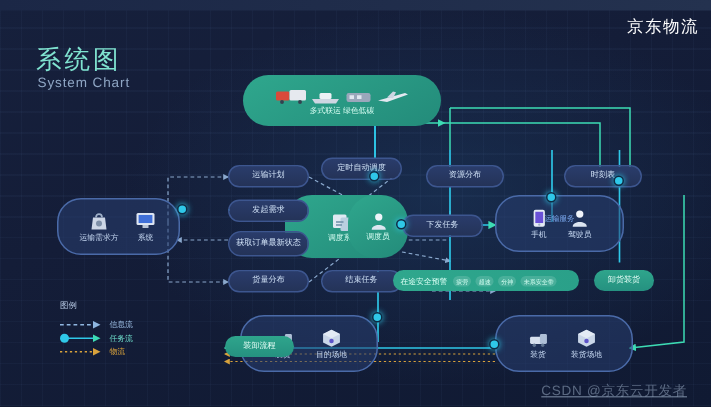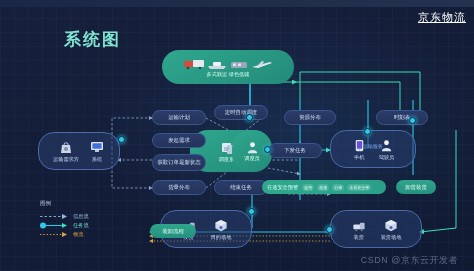--- a/index.html
+++ b/index.html
@@ -13,26 +13,26 @@
   .grid{position:absolute;inset:0;
         background-image:
           repeating-linear-gradient(0deg, rgba(120,160,220,.045) 0 1px, transparent 1px 14px),
           repeating-linear-gradient(90deg, rgba(120,160,220,.045) 0 1px, transparent 1px 14px);
         pointer-events:none;}
   .topbar{position:absolute;left:0;top:0;width:474px;height:7px;
           background:linear-gradient(90deg,#1b2746,#24324f);}
   svg.wires{position:absolute;left:0;top:0;width:474px;height:271px;}
 
   .ttl{position:absolute;left:24px;top:28px;color:#7fe3d0;font-size:17px;
-       font-weight:bold;letter-spacing:2px;margin-left:40px;}
+       font-weight:normal;letter-spacing:2px;}
   .sub{position:absolute;left:25px;top:50px;color:#8fa6c4;font-size:9px;letter-spacing:.6px;}
 
   .logo{position:absolute;right:8px;top:10px;display:flex;align-items:center;gap:5px;}
   .logo .jdl{color:#fff;font-size:16px;font-weight:bold;font-style:italic;letter-spacing:-.5px;}
-  .logo .cn{color:#fff;font-size:11px;letter-spacing:1px;text-decoration:underline;}
+  .logo .cn{color:#fff;font-size:11px;letter-spacing:1px;}
 
   .node{position:absolute;box-sizing:border-box;display:flex;align-items:center;
         justify-content:center;text-align:center;line-height:1.15;}
   .pill{background:linear-gradient(180deg,#2a3c6b,#243358);
         border:1px solid #3d5punk;border:1px solid #3d568f;border-radius:11px;
         color:#cfe0f5;font-size:5.4px;padding:2px 3px;}
   .gpill{background:linear-gradient(180deg,#2fa58c,#259180);border-radius:11px;
          color:#e8fff8;font-size:5.4px;padding:2px 3px;border:none;}
   .group{background:rgba(40,62,112,.55);border:1px solid #4a6aa8;border-radius:16px;}
   .ggroup{background:linear-gradient(150deg,#2fa78d,#238b7a);border-radius:18px;border:none;}
@@ -44,30 +44,31 @@
 
   .dot{position:absolute;width:7px;height:7px;border-radius:50%;
        background:#2fc8e8;box-shadow:0 0 4px #2fc8e8;border:1.4px solid #0f2b44;box-sizing:border-box;}
 
   .legend{position:absolute;left:40px;top:200px;}
   .legend .lt{color:#b9cbe6;font-size:5.6px;margin-bottom:4px;}
   .lrow{display:flex;align-items:center;gap:3px;height:9px;}
   .lrow span.lb{font-size:5.2px;}
 
   .wm{position:absolute;right:16px;bottom:4px;color:rgba(180,200,225,.45);
-      font-size:9px;letter-spacing:.5px;}
+      font-size:9px;letter-spacing:.5px;text-decoration:underline;}
 </style>
 </head>
 <body>
 
 <div id="stage">
   <div class="grid"></div>
   <div class="topbar"></div>
 
   <div class="ttl">系统图</div>
+  <div class="sub">System Chart</div>
 
   <div class="logo">
     <div class="cn">京东物流</div>
   </div>
 
   <svg class="wires" viewBox="0 0 474 271">
     <defs>
       <marker id="aC" markerWidth="5" markerHeight="5" refX="4" refY="2.5" orient="auto">
         <path d="M0,0 L5,2.5 L0,5 z" fill="#2fc8e8"></path>
         </marker>

